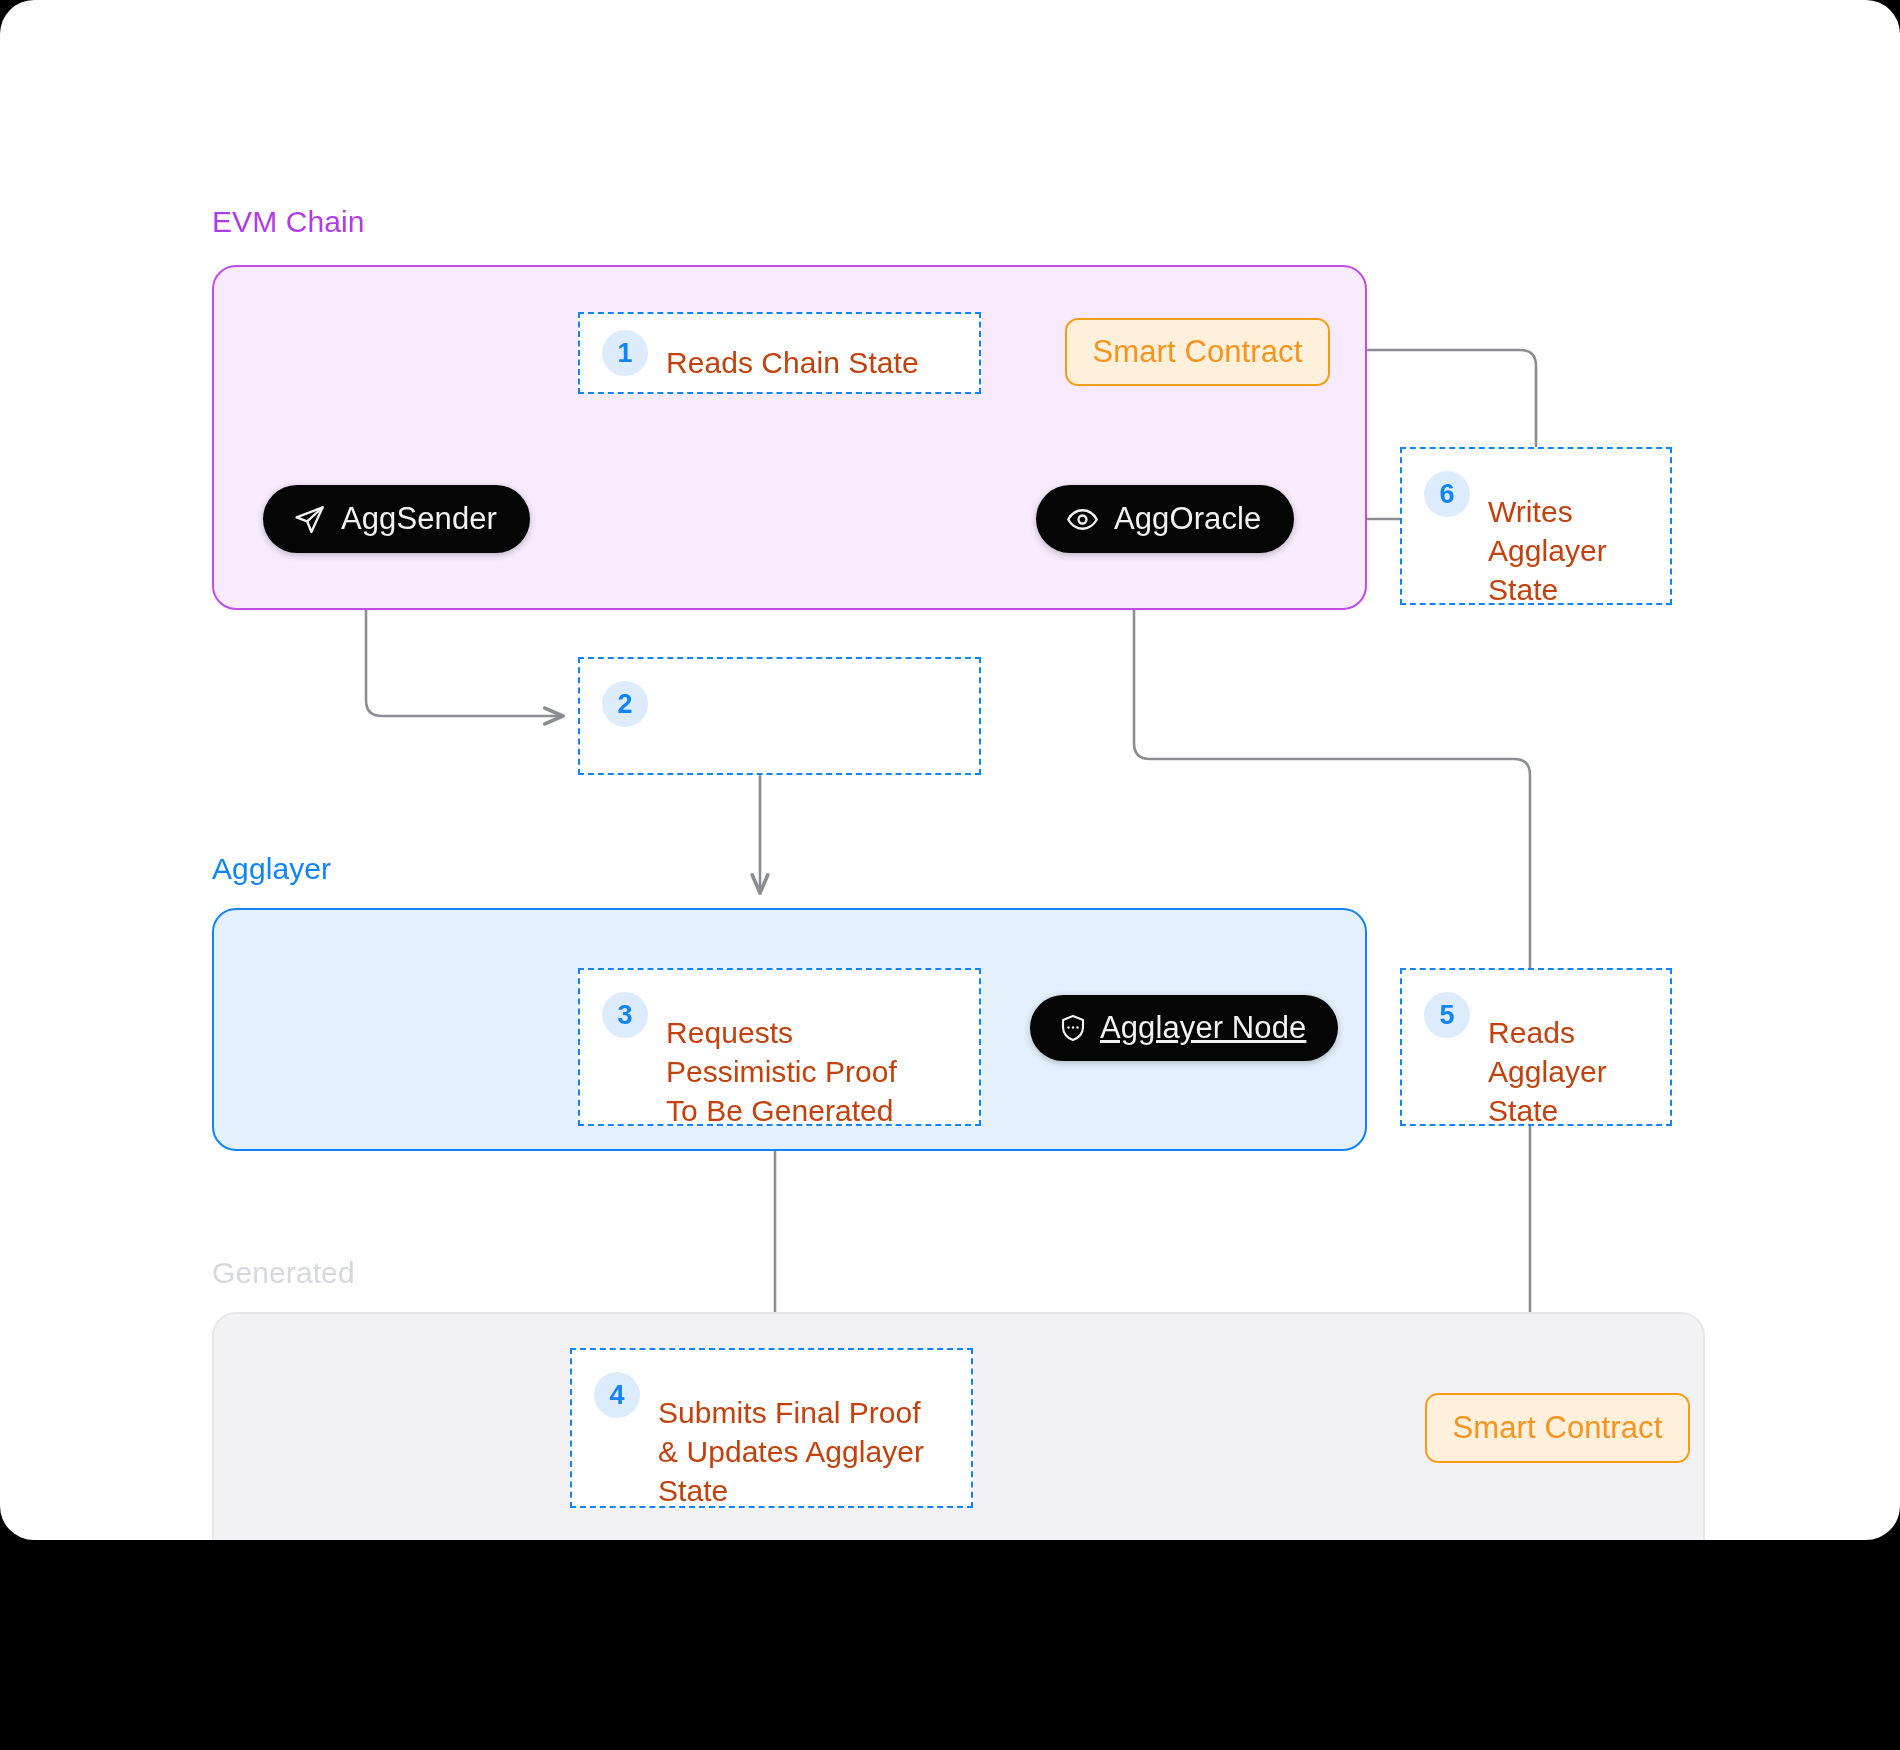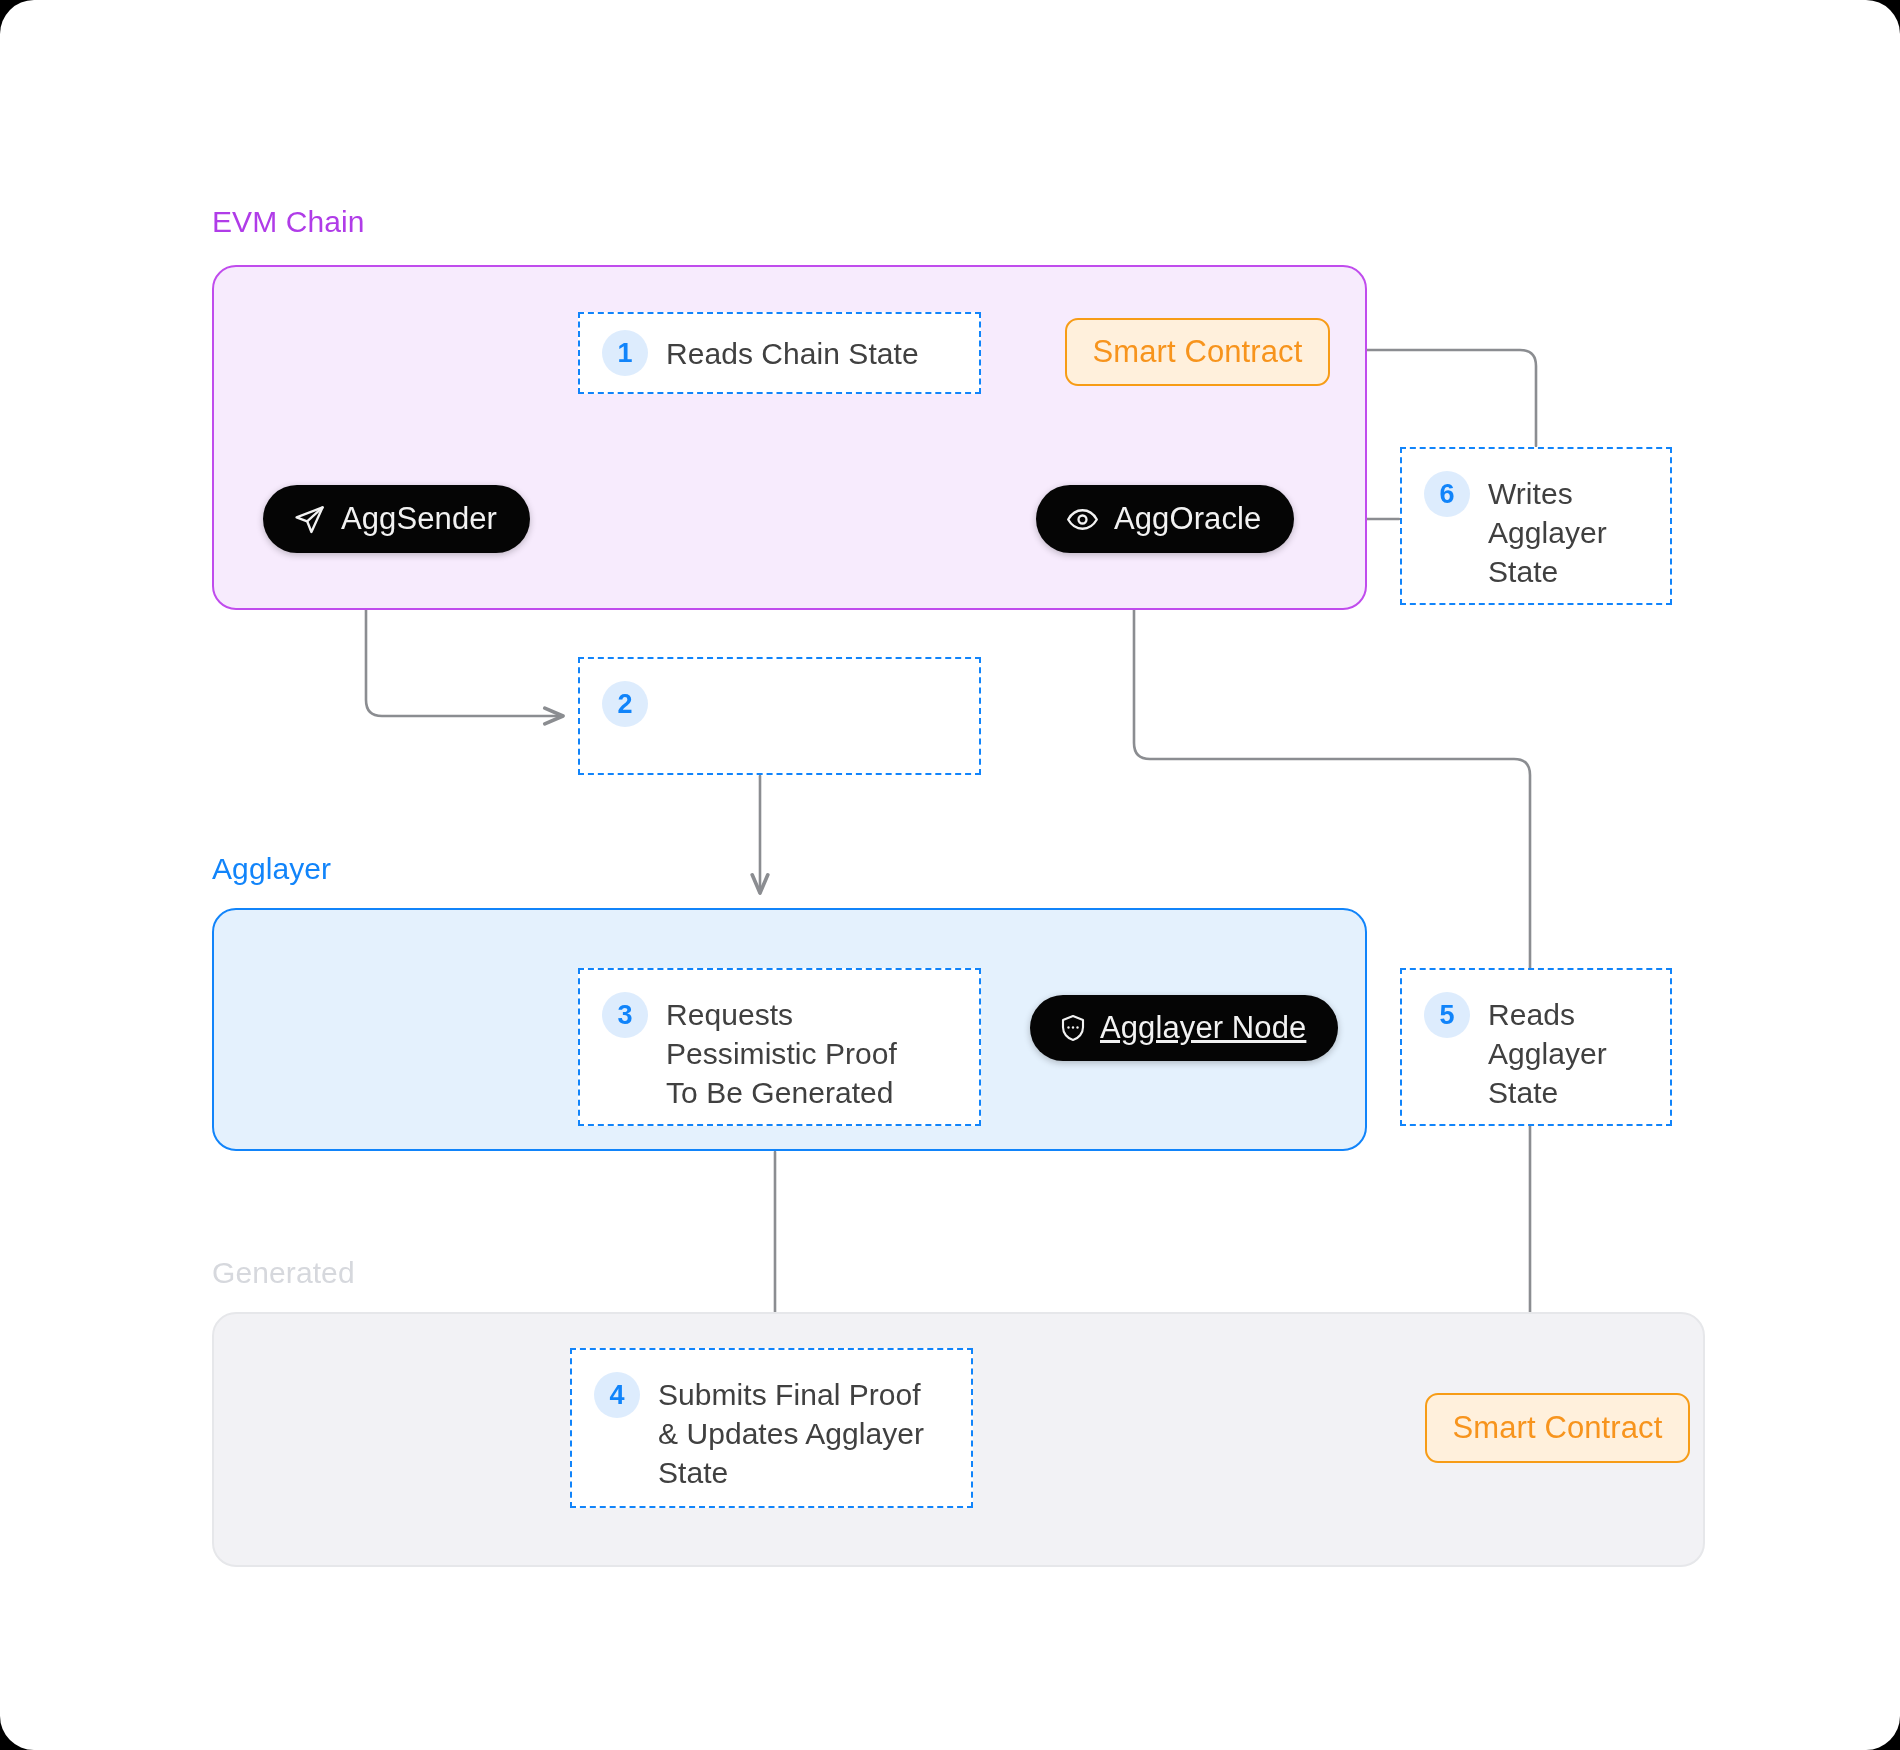--- a/index.html
+++ b/index.html
@@ -6,21 +6,21 @@
     margin: 0; padding: 0;
     background: #000;
   }
   body {
     width: 1900px; height: 1750px;
     font-family: "Liberation Sans", sans-serif;
     overflow: hidden;
   }
   #canvas {
     position: relative;
-    width: 1900px; height: 1750px;
+    width: 1900px; height: 1540px;
     background: #ffffff;
     border-radius: 34px;
     overflow: hidden;
   }
   #svg-layer {
     position: absolute; left: 0; top: 0;
     width: 1900px; height: 1750px;
     pointer-events: none;
   }
 
@@ -112,26 +112,27 @@
     flex: 0 0 auto;
     width: 46px; height: 46px;
     border-radius: 50%;
     background: #ddecfd;
     color: #1184fa;
     font-size: 27px;
     font-weight: 700;
     display: flex; align-items: center; justify-content: center;
   }
   .step-text {
-    color: #404040;
+    color: #c2410c;
     font-size: 30px;
     line-height: 1.30;
     white-space: pre-line;
     letter-spacing: 0.05px;
     padding-top: 3px;
+    margin-top: 18px;
   }
 
   #step-1 { left: 578px; top: 312px;  width: 403px;  height: 82px; align-items:center; }
   #step-1 .step-text { padding-top: 0; }
   #step-2 { left: 578px; top: 657px;  width: 403px;  height: 118px; }
   #step-3 { left: 578px; top: 968px;  width: 403px;  height: 158px; }
   #step-4 { left: 570px; top: 1348px; width: 403px;  height: 160px; }
   #step-5 { left: 1400px; top: 968px; width: 272px;  height: 158px; }
   #step-6 { left: 1400px; top: 447px; width: 272px;  height: 158px; }
 

